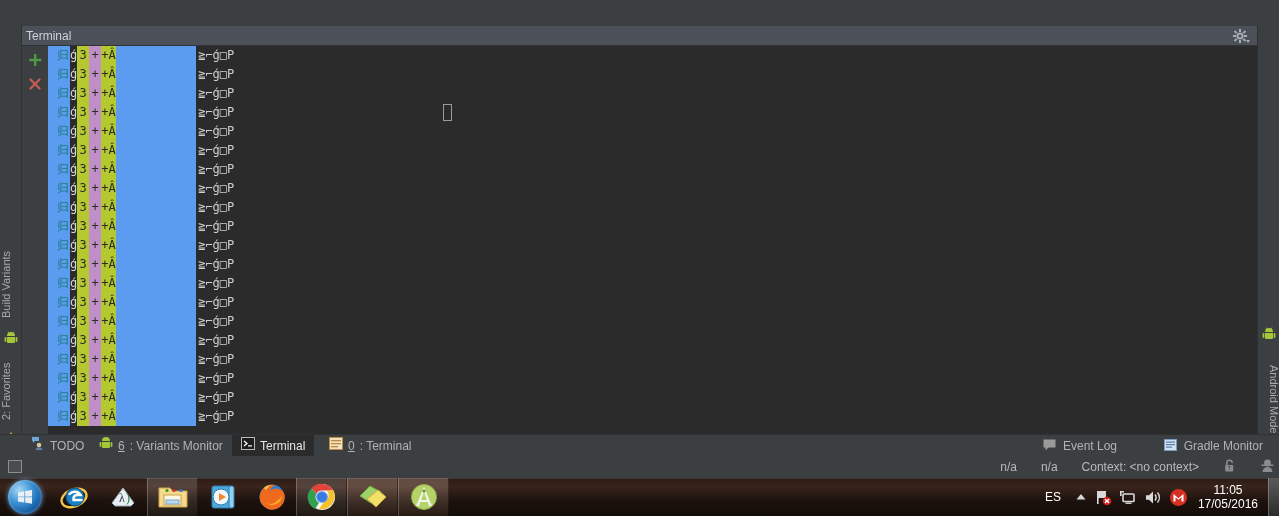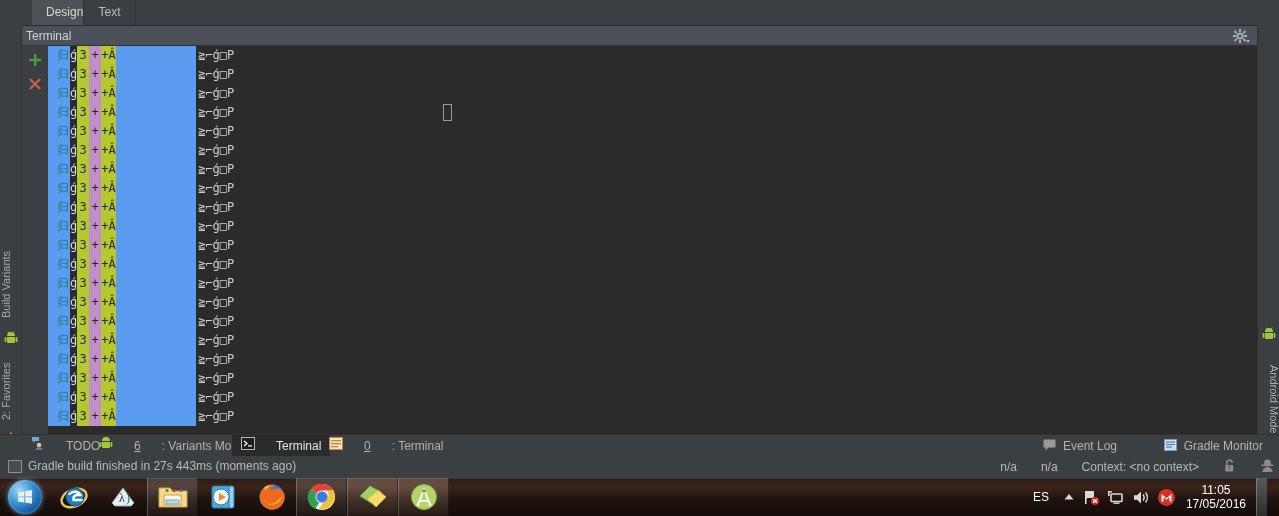--- a/index.html
+++ b/index.html
@@ -96,21 +96,21 @@
   .rv-am{top:330px;height:90px;left:0;width:22px;
     writing-mode:vertical-rl;font-size:11px;color:#a9a9a9;text-align:center;position:absolute;white-space:nowrap;}
 
   
   .bottombar{
     position:absolute;left:0;top:434px;width:1279px;height:22px;
     background:#3c3f41;border-top:1px solid #2f3133;box-sizing:border-box;
   }
   .btab{
     position:absolute;top:0;height:22px;line-height:22px;
-    display:flex;align-items:center;gap:21px;padding:0 9px;
+    display:flex;align-items:center;gap:5px;padding:0 9px;
     font-size:12px;color:#b2b2b2;box-sizing:border-box;
   }
   .btab.sel{background:#2b2b2b;color:#e6e6e6;}
   .btab .u{text-decoration:underline;}
   .bt0{left:22px;}
   .bt1{left:90px;}
   .bt2{left:232px;}
   .bt3{left:320px;}
   .bright{position:absolute;top:0;height:22px;display:flex;align-items:center;gap:7px;
           font-size:12px;color:#b2b2b2;padding:0 8px;box-sizing:border-box;}
@@ -136,41 +136,36 @@
   }
   .tbicons{position:absolute;left:0;top:0;height:38px;display:flex;align-items:center;}
   .tbitem{width:49px;height:38px;display:flex;align-items:center;justify-content:center;position:relative;}
   .tbitem.run{
     background:linear-gradient(to bottom,rgba(255,255,255,.17),rgba(255,255,255,.05));
     border-left:1px solid rgba(255,255,255,.22);border-right:1px solid rgba(0,0,0,.4);
   }
   .tbitem.run.warm{
     background:linear-gradient(to bottom,rgba(255,220,200,.26),rgba(255,200,170,.08));
   }
-  .tray{position:absolute;right:12px;top:0;height:38px;display:flex;align-items:center;gap:0px;}
+  .tray{position:absolute;right:0;top:0;height:38px;display:flex;align-items:center;gap:0px;}
   .trayitem{display:flex;align-items:center;justify-content:center;height:38px;}
   .traytxt{color:#ffffff;font-size:12px;padding:0 9px;}
   .clock{color:#ffffff;font-size:12px;text-align:center;line-height:14px;padding:0 10px 0 6px;}
   .showdesk{width:10px;height:38px;background:linear-gradient(to bottom,#5a5a5a,#2c2c2c);
             border-left:1px solid rgba(255,255,255,.25);}
   .orb{width:34px;height:34px;border-radius:50%;
        background:radial-gradient(circle at 33% 30%,#a8d8f5 0%,#3e95d6 38%,#1459a0 72%,#0b2f5e 100%);
        box-shadow:0 0 5px rgba(120,190,255,.75),inset 0 0 3px rgba(255,255,255,.5);
        display:flex;align-items:center;justify-content:center;}
 </style>
 </head>
 <body>
 
 <div class="app">
 
-  <div class="tabstrip">
-    <div class="spacer"></div>
-    <div class="etab t0 sel">Design</div>
-    <div class="etab t1">Text</div>
-  </div>
 
   <div class="twhead">
     <div class="twtitle">Terminal</div>
     <div class="twicons">
       <div class="icobtn">
         <svg width="17" height="16" viewBox="0 0 17 16">
           <g fill="#a7adb5">
             <circle cx="7" cy="8" r="2.6" fill="none" stroke="#a7adb5" stroke-width="2"></circle>
             <rect x="6" y="1" width="2" height="3"></rect>
               <rect x="6" y="12" width="2" height="3"></rect>
@@ -350,21 +345,20 @@
               <rect x="2" y="7.5" width="6" height="1.2"></rect>
             </g>
         </svg>
       </span>
       <span>Gradle Monitor</span>
     </div>
   </div>
 
   <div class="statusbar">
     <div class="sb-box"></div>
-    <div class="sb-msg">Gradle build finished in 27s 443ms (moments ago)</div>
     <div class="sb-right">
       <span>n/a</span>
       <span>n/a</span>
       <span>Context: &lt;no context&gt;</span>
       <span>
         <svg width="13" height="14" viewBox="0 0 13 14">
           <path d="M3.8 6 V4 a2.7 2.7 0 0 1 5.4 0" fill="none" stroke="#8b8b8b" stroke-width="1.5"></path>
           <rect x="2.2" y="6" width="8" height="6.5" rx="0.8" fill="#8b8b8b"></rect>
           <text x="6.2" y="11.2" font-size="5" fill="#3c3f41" text-anchor="middle" font-family="Liberation Sans">T</text>
         </svg>

